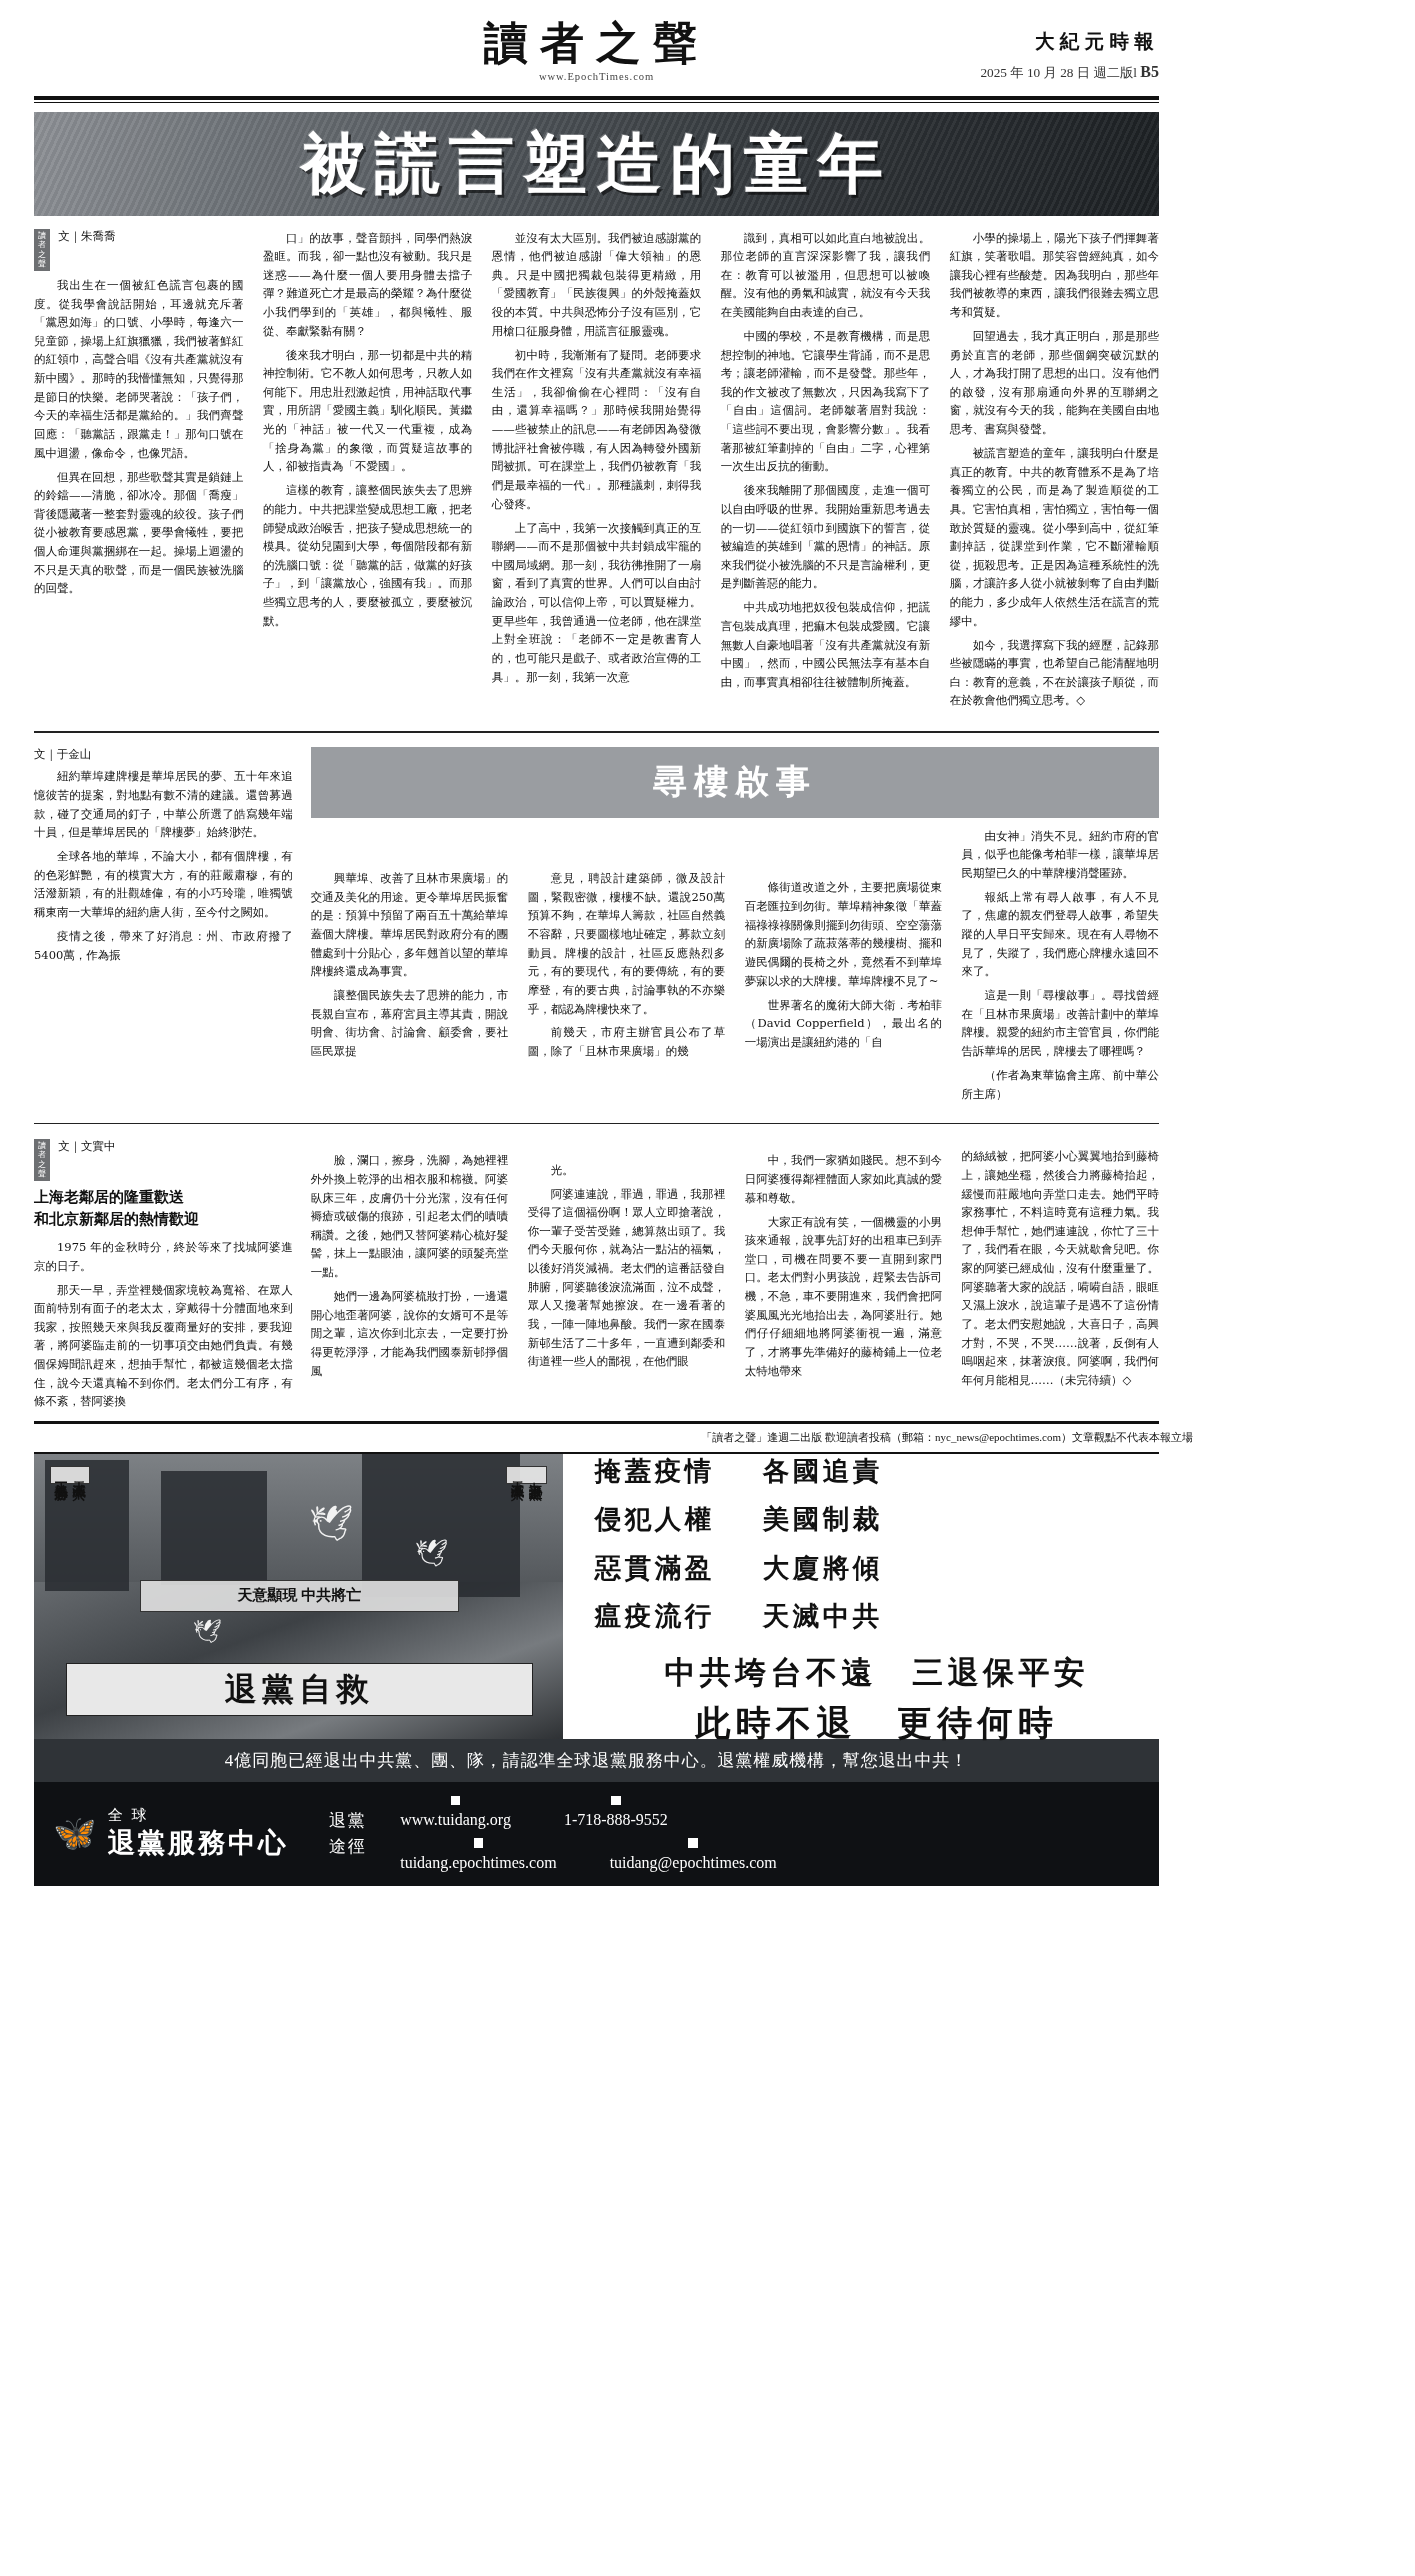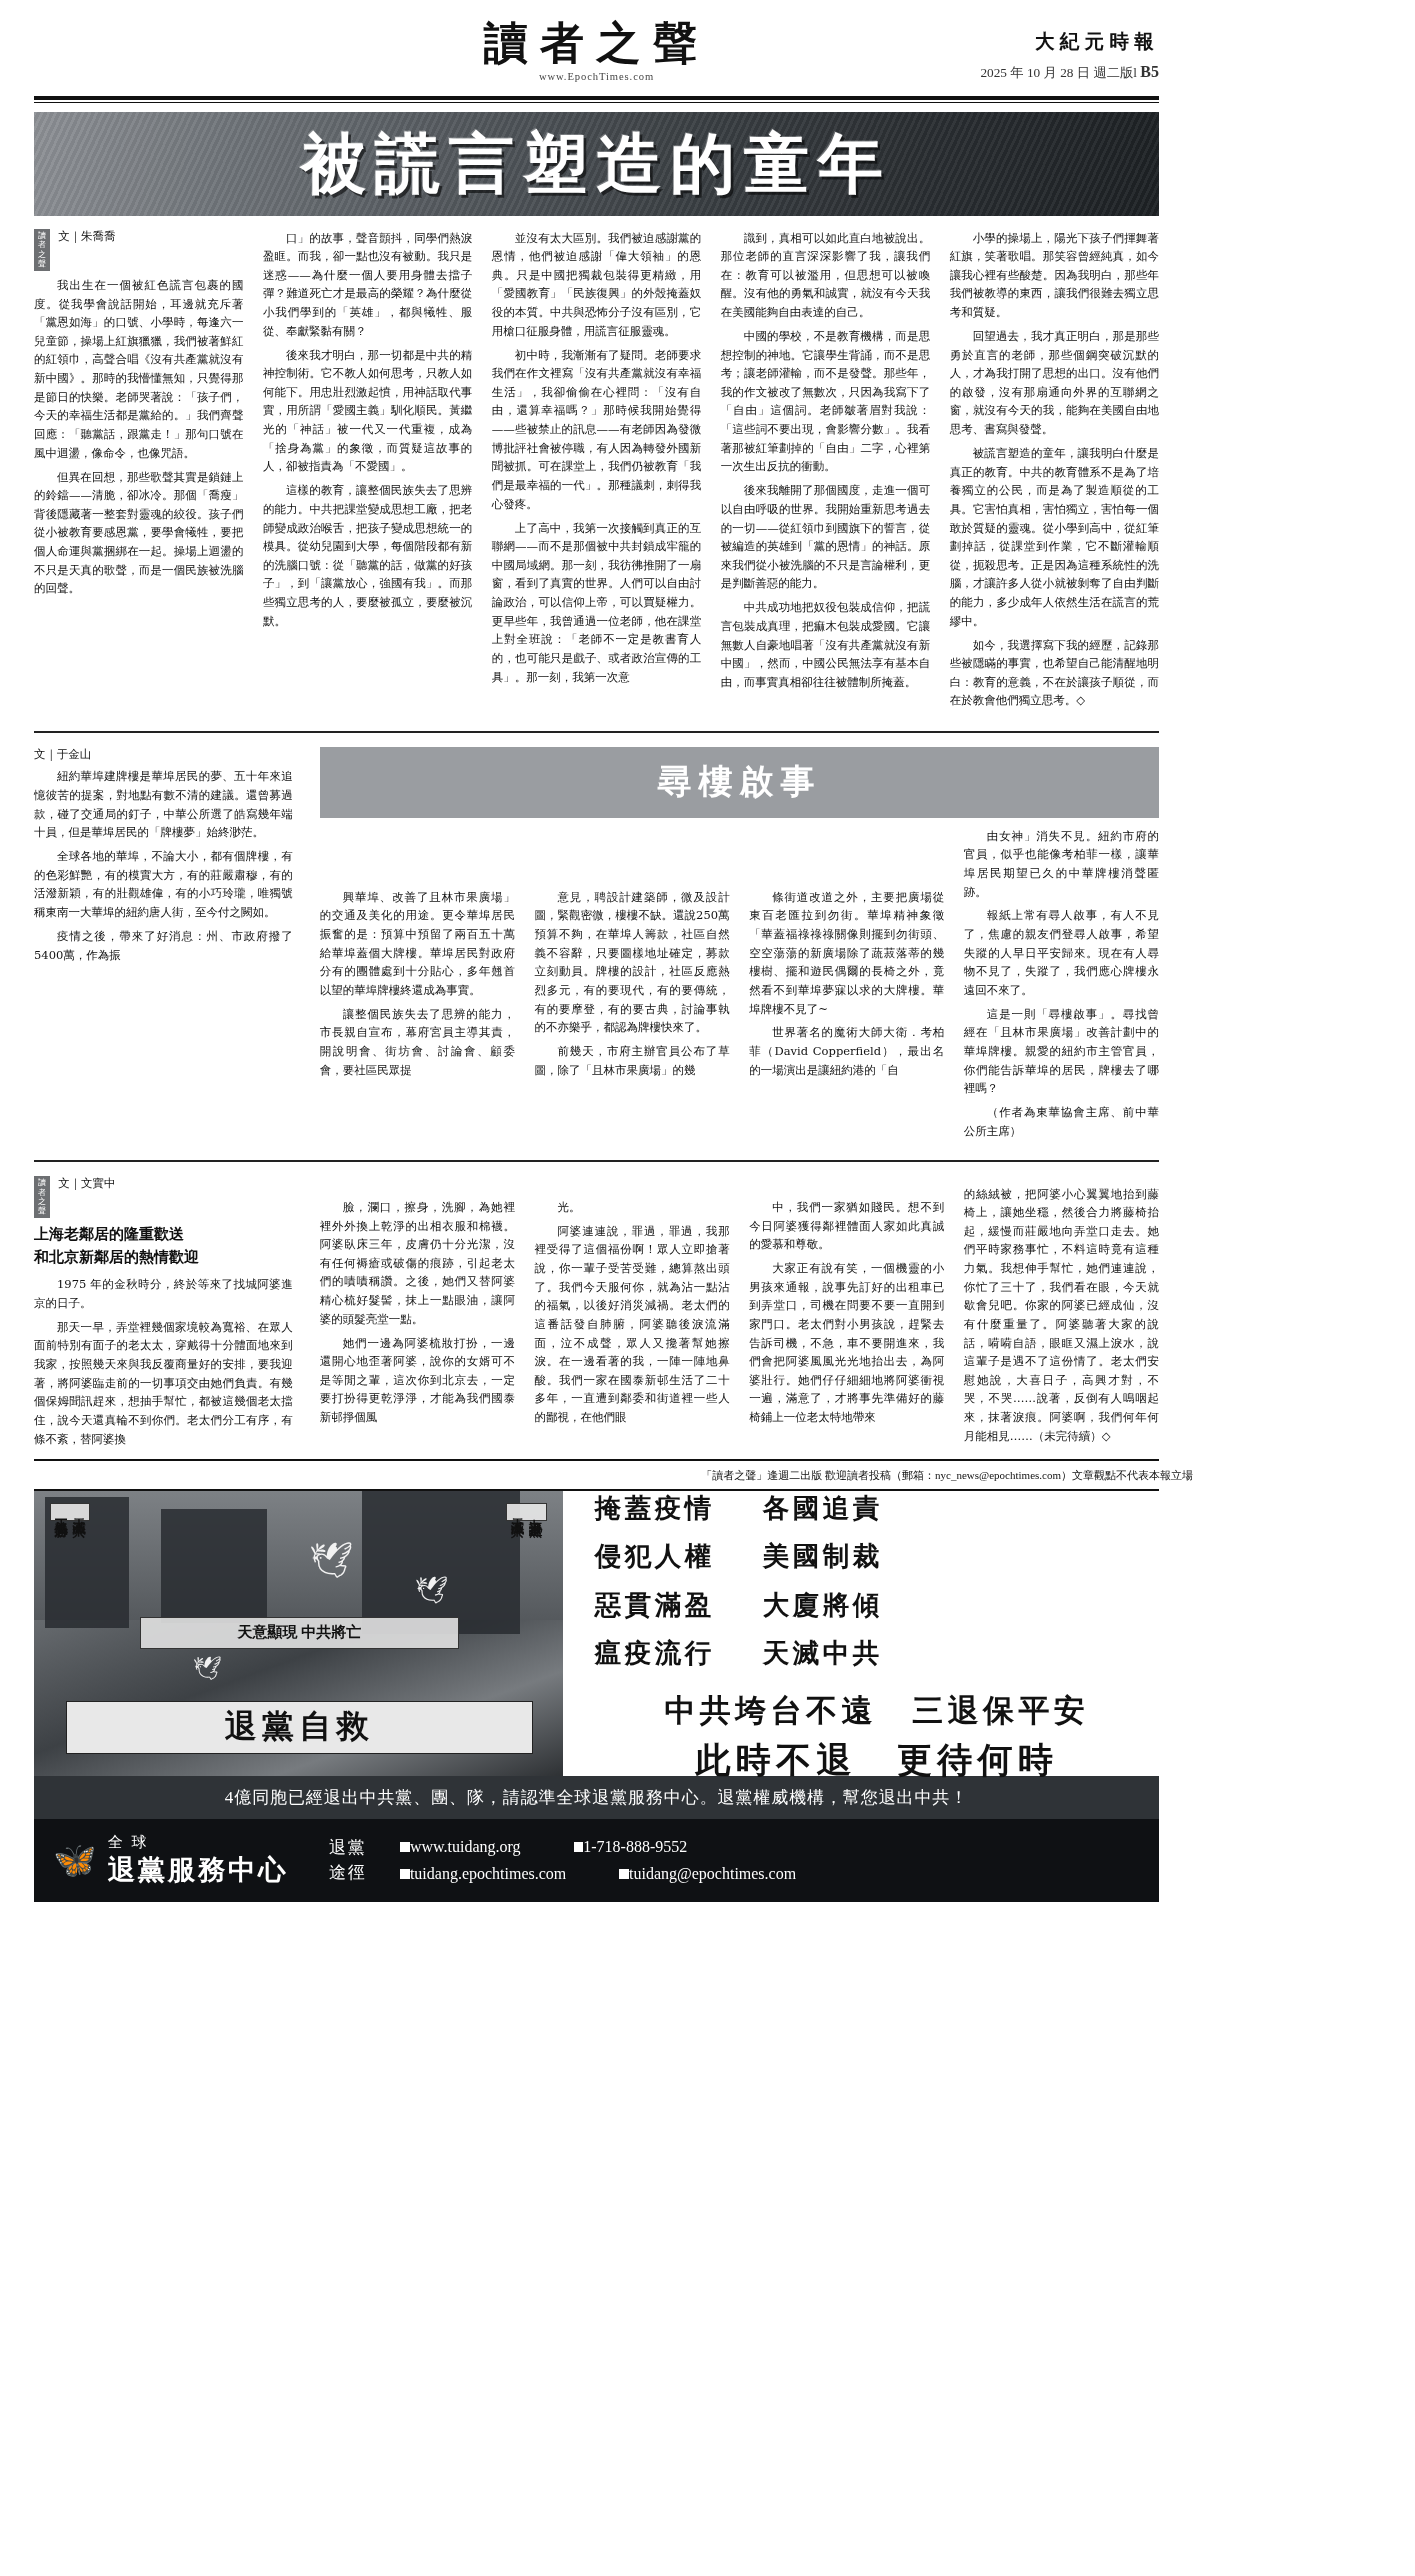--- a/index.html
+++ b/index.html
@@ -41,21 +41,21 @@
   .byline{font-size:11.5px;margin:0 0 5.3px 0;color:#111;}
   .badge{display:inline-block;background:#6d6f72;color:#fff;font-size:8px;line-height:1.15;
          padding:2.7px 1.8px;width:12.4px;text-align:center;vertical-align:top;margin-right:5.3px;}
   .section1{padding:12.4px 34px 7px 34px;}
   .hrule-dark{height:1.8px;background:#222;margin:8.8px 34px;}
 
   
   .sec2{padding:5.3px 34px 5.3px 34px;}
   .banner-grey{background:#9a9da1;color:#fff;text-align:center;font-size:34px;font-weight:bold;
       letter-spacing:7px;padding:12.4px 0;margin-bottom:8.8px;font-family:"DejaVu Serif",serif;}
-  .sec2-grid{display:flex;gap:27px;}
+  .sec2-grid{display:flex;gap:18px;}
   .sec2-left{width:23%;}
   .sec2-rest{flex:1;}
   .sec2-rest-cols{display:flex;gap:19.5px;align-items:center;}
 
   
   .sec3{padding:5.3px 34px 5.3px 34px;}
   .banner-grey2{background:#8f9296;color:#fff;text-align:center;font-size:29px;font-weight:bold;
       letter-spacing:3.5px;padding:9.7px 0;font-family:"DejaVu Serif",serif;}
   .sub-head{font-size:15px;font-weight:bold;line-height:1.5;margin:3.5px 0 7px 0;}
 
@@ -87,21 +87,21 @@
   .ad-big2{font-size:35px;font-weight:bold;letter-spacing:5.3px;text-align:center;margin:1.8px 0 5.3px 0;}
   .ad-strip{background:#2f3337;color:#fff;text-align:center;font-size:17px;padding:9.7px 0;letter-spacing:0.9px;}
   .ad-bottom{background:#0f1114;color:#fff;display:flex;align-items:center;padding:14px 19.5px;gap:17.7px;}
   .ad-logo{display:flex;align-items:center;gap:10.6px;}
   .ad-logo .wing{font-size:35px;line-height:1;color:#fff;}
   .ad-logo .lg1{font-size:15px;letter-spacing:8.8px;}
   .ad-logo .lg2{font-size:27.4px;font-weight:bold;letter-spacing:2.7px;}
   .ad-ways{font-size:17px;line-height:1.5;margin-left:23px;letter-spacing:1.8px;}
   .ad-links{display:flex;flex-direction:column;gap:8.8px;margin-left:16px;}
   .ad-links .row{display:flex;gap:53px;}
-  .ad-links .it{font-size:16px;display:flex;align-items:center;gap:0;}
+  .ad-links .it{font-size:16px;display:flex;align-items:center;gap:6px;flex-direction:column;}
   .sq{display:inline-block;width:9.7px;height:9.7px;background:#fff;}
   .page-bottom{height:12.4px;}
 </style>
 </head>
 <body>
 
 <div class="page">
 
   <div class="masthead">
     <div class="mast-left"></div>

